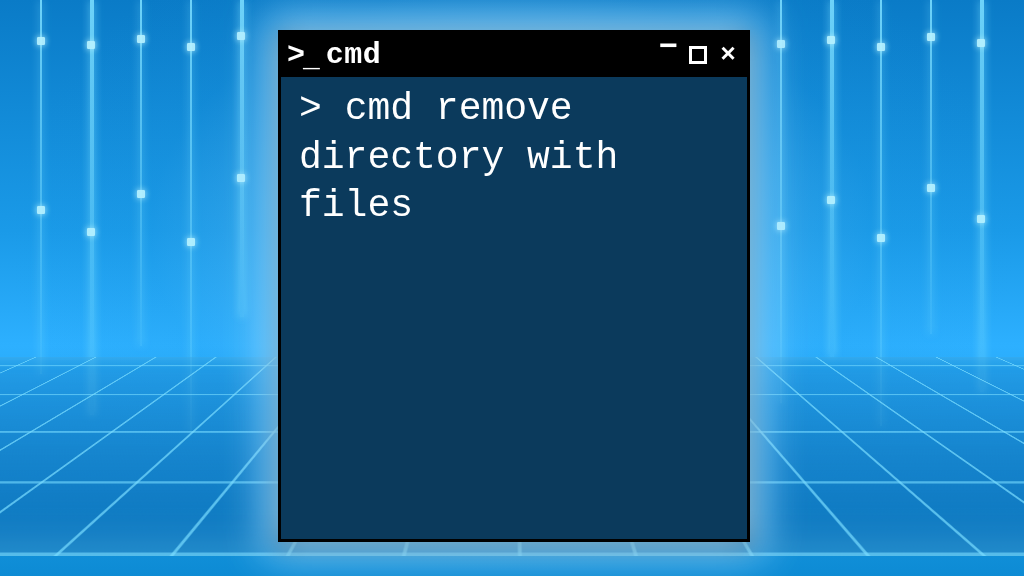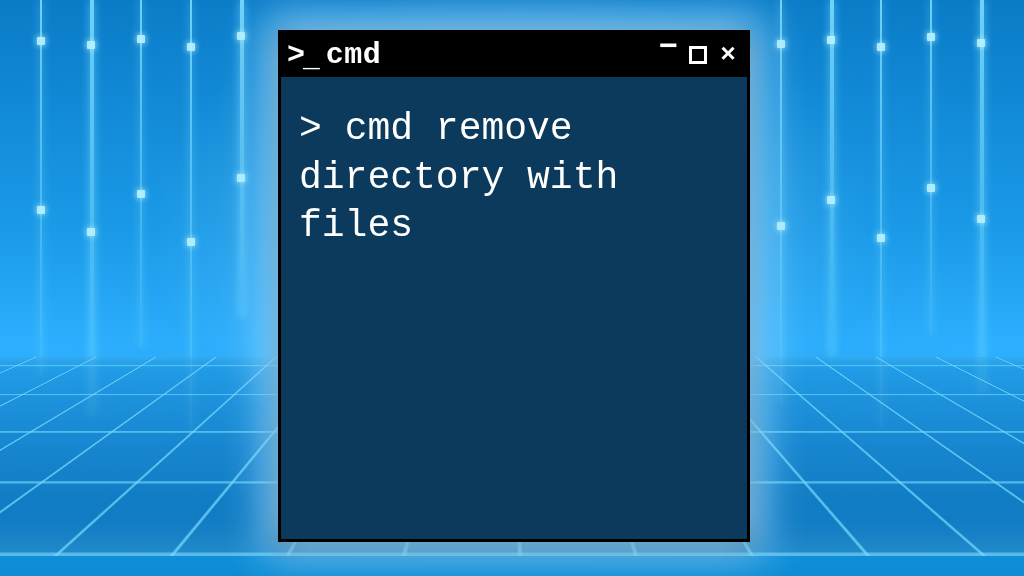--- a/index.html
+++ b/index.html
@@ -122,21 +122,21 @@
       color: #fff;
       cursor: pointer;
     }
     .win-btn.min { font-weight: bold; font-size: 32px; position: relative; top: -8px; }
     .win-btn.max { border: 3px solid #fff; width: 18px; height: 18px; }
     .win-btn.close { font-size: 26px; font-weight: bold; }
     
     .term-body {
       background: #0b3a5c;
       height: calc(100% - 44px);
-      padding: 28px 18px;
+      padding: 8px 18px;
       color: #fff;
       font-size: 38px;
       line-height: 1.28;
       font-family: 'Courier New', Courier, monospace;
       letter-spacing: 0px;
       word-wrap: break-word;
     }
     
     .cmd-line {
       white-space: pre-wrap;

